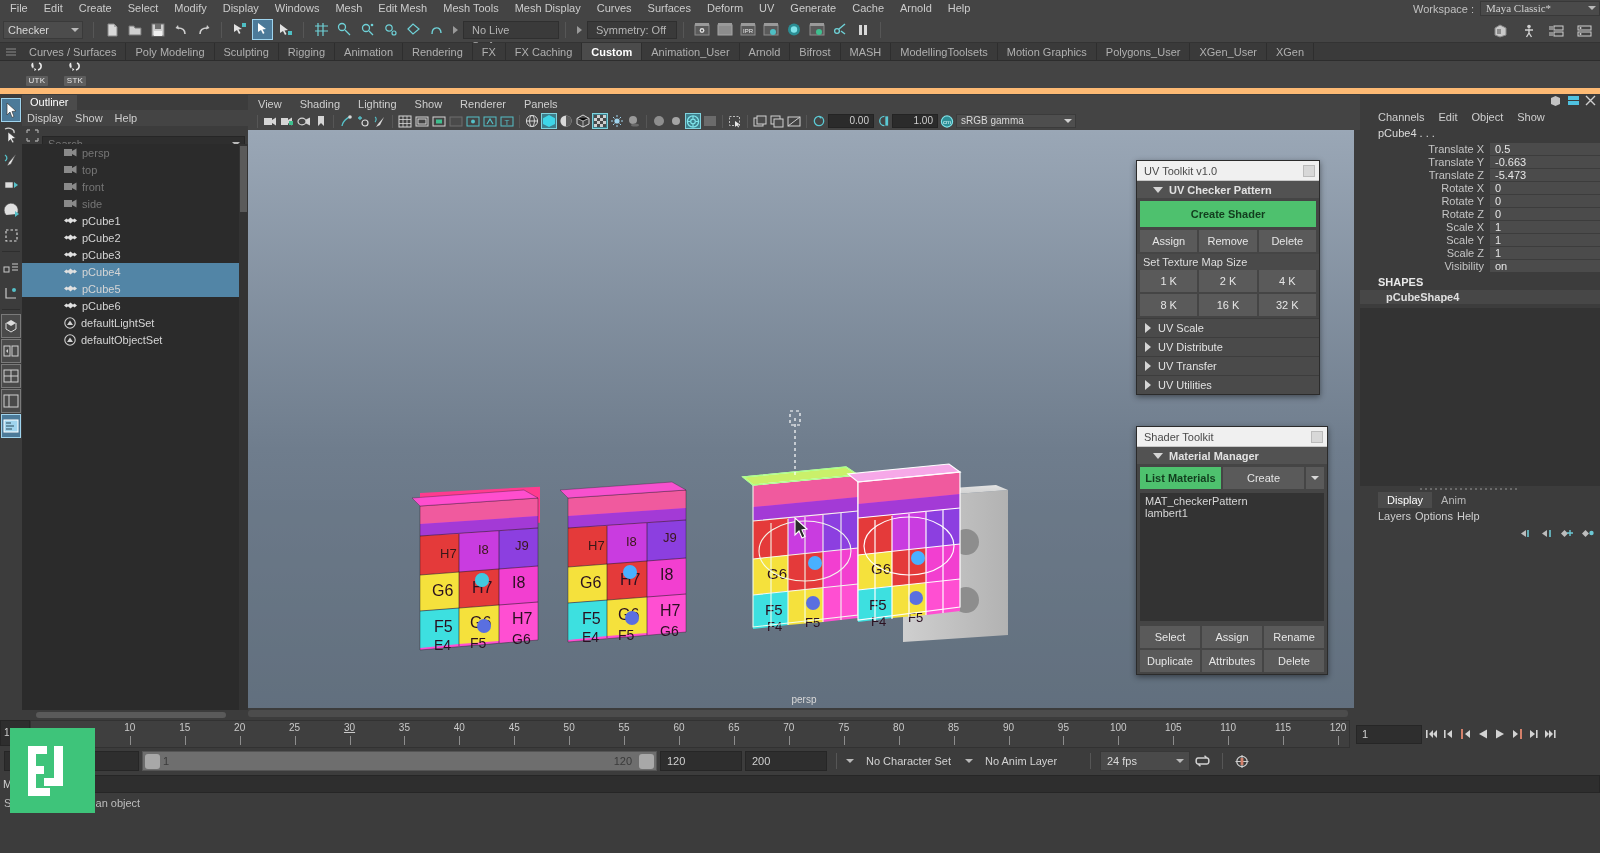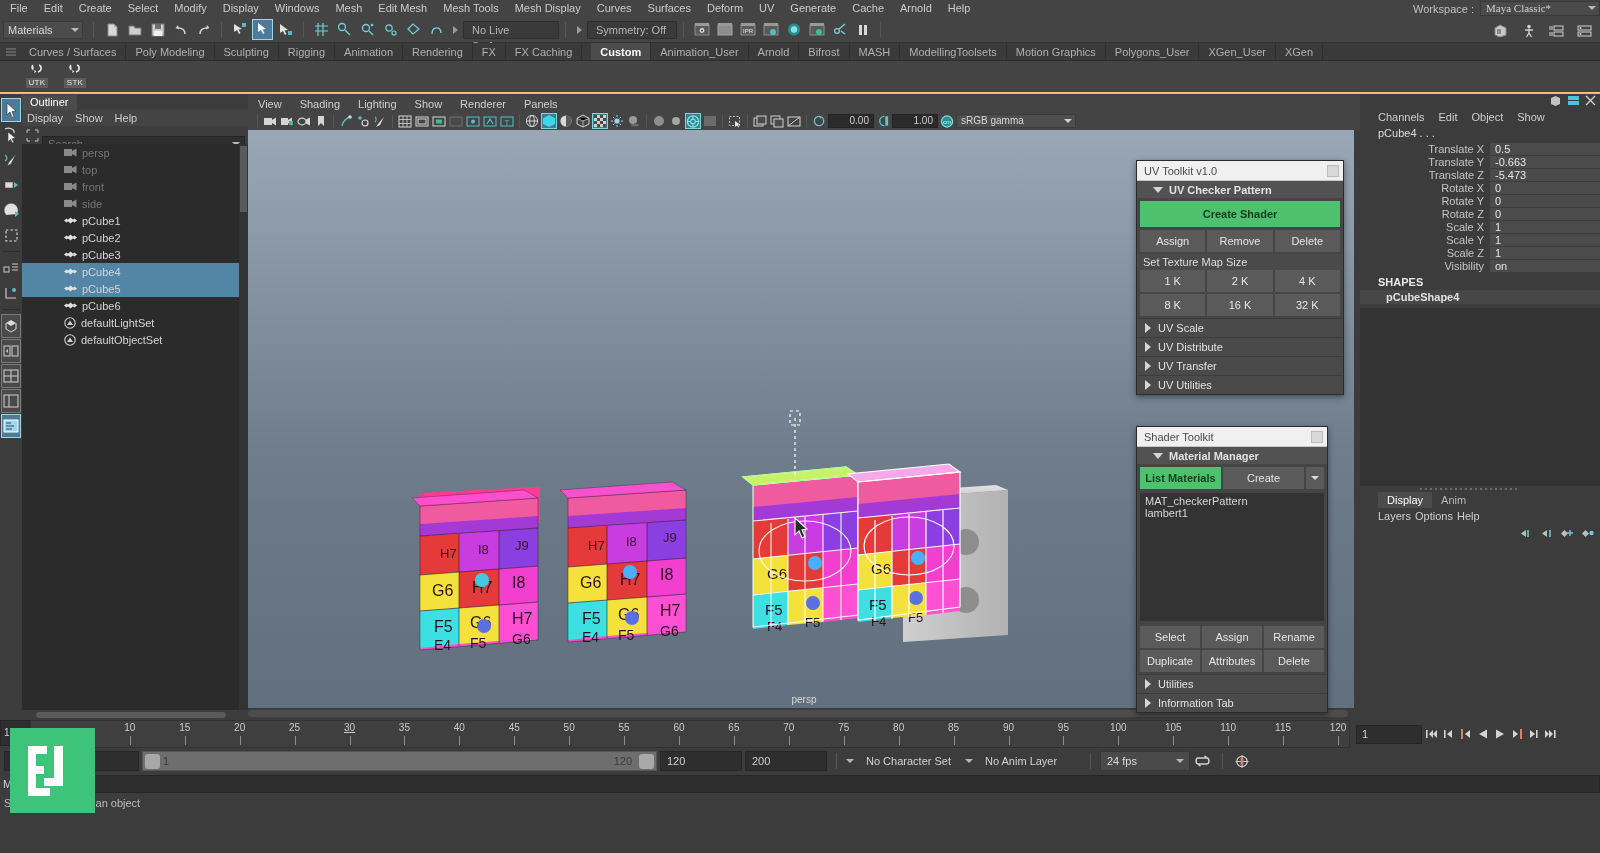--- a/index.html
+++ b/index.html
@@ -60,27 +60,27 @@
   
   .shelftabs {
     height:18px; background:#3a3a3a; display:flex; align-items:stretch;
     border-bottom:1px solid #2d2d2d; padding-left:20px;
   }
   .shelftabs .st {
     padding:0 9px; font-size:11px; color:#b0b0b0; line-height:18px;
     border-right:1px solid #2e2e2e; white-space:nowrap; cursor:default;
     background:#3a3a3a;
   }
-  .shelftabs .st.active { background:#4b4b4b; color:#ffffff; font-weight:bold;margin-left:9px; }
+  .shelftabs .st.active { background:#4b4b4b; color:#ffffff; font-weight:bold; }
   .shelf-handle{ width:18px; position:absolute; left:2px; top:0; height:18px;}
 
   
   .shelf {
     height:33px; background:#444444; display:flex; align-items:center;
-    padding-left:20px; border-bottom:2px solid #fdba74; position:relative;
+    padding-left:20px; border-bottom:6px solid #fdba74; position:relative;
   }
   .shelfbtn { width:34px; height:31px; margin-right:4px; position:relative;
     display:flex; flex-direction:column; align-items:center; justify-content:flex-start; }
   .shelfbtn .glyph { height:17px; display:flex; align-items:center; }
   .shelfbtn .cap {
     font-size:8px; color:#e6e6e6; background:#5d5d5d; padding:0 3px;
     line-height:10px; border-radius:1px; letter-spacing:0.3px;
   }
 
   
@@ -251,21 +251,21 @@
       <div class="ws-label">Workspace :</div>
       <div class="ws-field">
         <span>Maya Classic*</span>
         <span class="ws-arrow"></span>
       </div>
     </div>
     </div>
 
   <div class="statusbar">
     <div class="menuset">
-      <span>Materials</span>
+      <span>Checker</span>
       <span class="ws-arrow"></span>
     </div>
     <div class="sepline"></div>
 
     <div class="ibtn">
       <svg width="14" height="14" viewBox="0 0 14 14">
           <path d="M3 1h6l3 3v9H3z" fill="#d8d8d8" stroke="#888"></path>
           <path d="M9 1v3h3" fill="#aaa"></path>
         </svg>
     </div>
@@ -1286,21 +1286,21 @@
             <svg width="13" height="11" viewBox="0 0 13 11">
               <path d="M1 5.5 L4.5 2 L8 5.5 L4.5 9z" fill="#bdbdbd"></path>
               <circle cx="10.5" cy="5" r="2.2" fill="#6cc8d4"></circle>
             </svg>
           </span>
       </div>
       <div class="le-body"></div>
     </div>
   </div>
 
-  <div class="toolkit" style="left:1136px; top:160px; width:208px;">
+  <div class="toolkit" style="left:1136px; top:160px; width:184px;">
     <div class="tk-title">
       <span>UV Toolkit v1.0</span>
       <span class="tk-titlegrip"></span>
     </div>
     <div class="tk-section">
       <span class="tri-d"></span>
       <span class="nm">UV Checker Pattern</span>
     </div>
     <div class="tk-green">Create Shader</div>
     <div class="tk-grid">
@@ -1362,30 +1362,20 @@
     <div class="tk-grid" style="padding-top:3px;">
       <div class="tk-btn">Select</div>
       <div class="tk-btn">Assign</div>
       <div class="tk-btn">Rename</div>
     </div>
     <div class="tk-grid">
       <div class="tk-btn">Duplicate</div>
       <div class="tk-btn">Attributes</div>
       <div class="tk-btn">Delete</div>
     </div>
-    <div id="stkcollapsed">
-        <div class="tk-collapsed">
-          <span class="tri-r"></span>
-          <span class="nm">Utilities</span>
-        </div>
-        <div class="tk-collapsed">
-          <span class="tri-r"></span>
-          <span class="nm">Information Tab</span>
-        </div>
-      </div>
   </div>
 
   <div class="bottom">
 
     <div class="timeslider">
       <div class="ts-curfield">1</div>
       <div class="ts-track" id="tstrack">
           <div class="ts-ticklbl" style="left: 7.5%;">10</div>
           <div class="ts-tick" style="left: 7.5%;"></div>
           <div class="ts-ticklbl" style="left: 11.6667%;">15</div>

